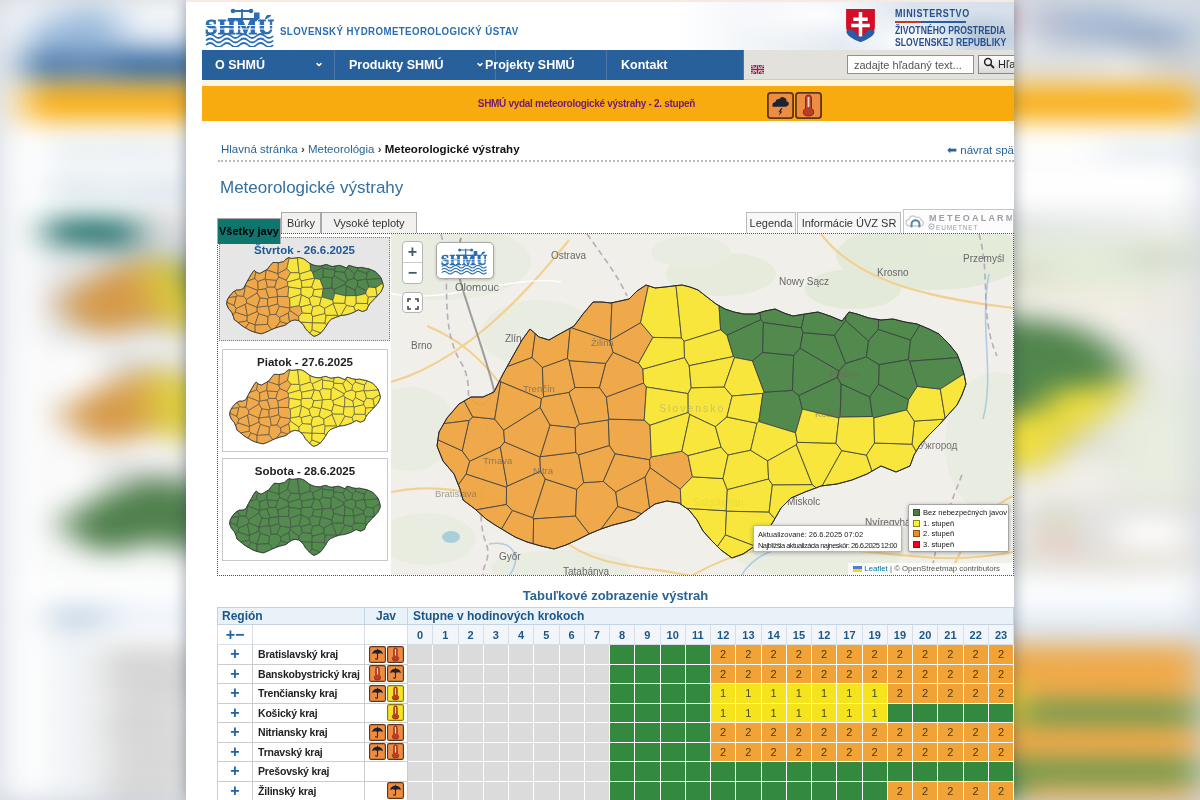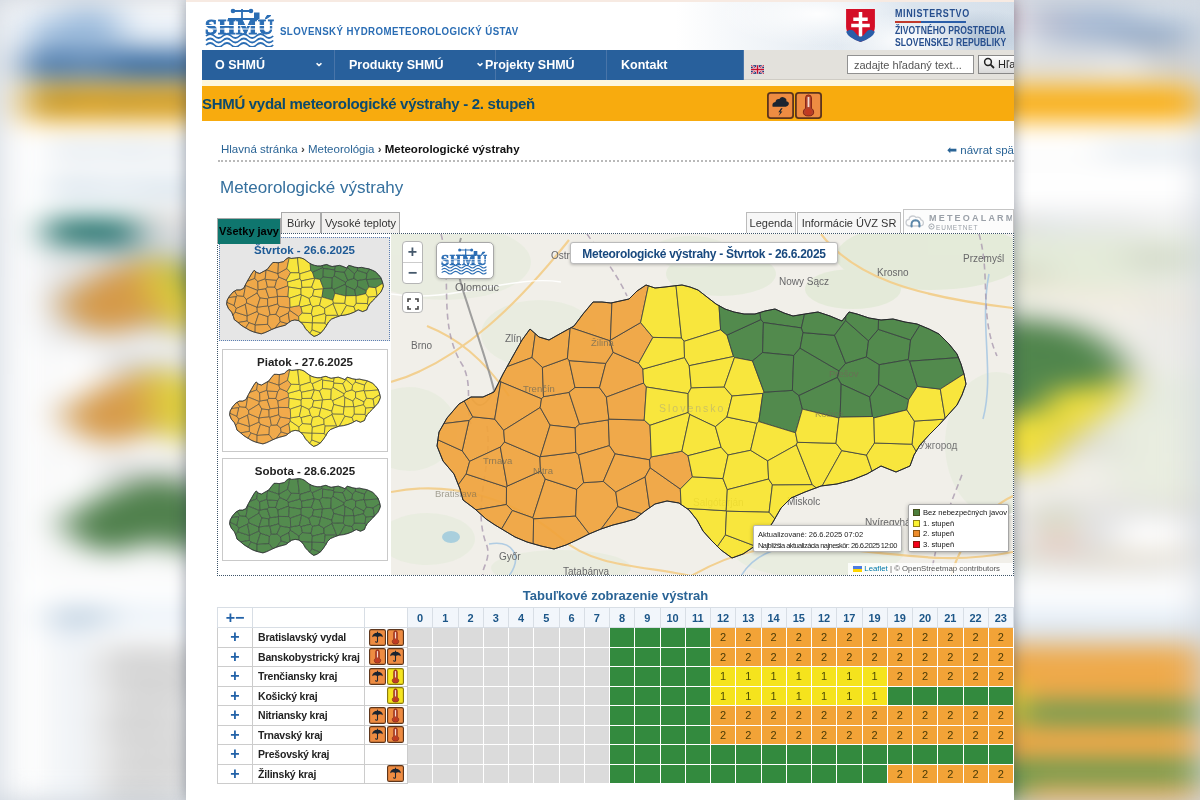--- a/index.html
+++ b/index.html
@@ -24,21 +24,21 @@
 .m2{font-size:11px;letter-spacing:.1px;line-height:11.5px;white-space:nowrap}
 .nav{position:absolute;left:16px;top:50px;width:812px;height:30px;background:#28609c}
 .navgray{position:absolute;left:542px;top:0;width:270px;height:30px;background:#e3e1dc;border-bottom:1px solid #cfccc5}
 .ni{position:absolute;top:0;height:30px;line-height:30px;color:#fff;font-weight:bold;font-size:12.5px;padding-left:13px;border-right:1px solid #4975a9}
 .car{position:absolute;right:10px;top:-3px;font-size:12px;color:#fff}
 .flag{position:absolute;left:549px;top:10px}
 .srch{position:absolute;left:645px;top:5px;width:127px;height:19px;border:1px solid #919191;font-size:11px;color:#555;padding-left:6px;font-family:"Liberation Sans",sans-serif}
 .sbtn{position:absolute;left:776px;top:5px;width:64px;height:19px;line-height:17px;border:1px solid #888;background:linear-gradient(#fefefe,#d9d9d9);font-size:11px;color:#222;padding-left:4px;white-space:nowrap}
 .strip{position:absolute;left:16px;top:80px;width:812px;height:6px;background:#fdf6dd}
 .banner{position:absolute;left:16px;top:86px;width:812px;height:35px;background:#f8ab0e}
-.btxt{position:absolute;left:0;top:0;width:769px;line-height:35px;font-size:15px;font-weight:bold;color:#0c4a6e;letter-spacing:-0.3px;white-space:nowrap}
+.btxt{position:absolute;left:0;top:0;width:769px;text-align:center;line-height:35px;font-size:10px;font-weight:bold;color:#701a75;letter-spacing:-0.3px;white-space:nowrap}
 .bicon{position:absolute;top:6px}
 .bi1{left:565px}.bi2{left:593px}
 .bc{position:absolute;left:35px;top:143px;width:793px;font-size:11.5px;color:#333}
 .bc a{color:#2a6496}
 .bc b{color:#111}
 .sep{color:#444;font-weight:bold}
 .back{position:absolute;left:726px;top:0;width:110px;color:#2a6496;white-space:nowrap}
 .arr{color:#2a6496;font-size:12px}
 .dots{position:absolute;left:32px;top:160px;width:796px;height:0;border-top:2px dotted #b9b9b9}
 .h1t{position:absolute;left:34px;top:178px;font-size:17px;color:#35709e;white-space:nowrap}
@@ -1122,21 +1122,21 @@
           </svg></span>
   </div>
   <div class="bc">
     <a>Hlavná stránka</a><span class="sep"> › </span><a>Meteorológia</a><span class="sep"> › </span><b>Meteorologické výstrahy</b>
     <span class="back"><span class="arr">⬅</span> návrat späť</span>
   </div>
   <div class="dots"></div>
   <div class="h1t">Meteorologické výstrahy</div>
   <div class="tab on" style="left:31px;width:64px">Všetky javy</div>
   <div class="tab" style="left:95px;width:40px">Búrky</div>
-  <div class="tab" style="left:135px;width:79px">Vysoké teploty</div>
+  <div class="tab" style="left:135px;width:96px">Vysoké teploty</div>
   <div class="tab rbtn" style="left:560px;width:50px">Legenda</div>
   <div class="tab rbtn" style="left:611px;width:104px">Informácie ÚVZ SR</div>
   <div class="malarm"><svg width="108" height="24" viewBox="0 0 108 24">
 <path d="M6,16 q-4,0 -4,-3.4 q0,-3 3,-3.2 q0.4,-3.4 4,-3.4 q2,0 3,1.4 q4,-1 5,2.4 q2.4,0.4 2.4,3 q0,3.2 -3.6,3.2z" fill="none" stroke="#c9ccd1" stroke-width="1.3"></path>
 <path d="M7.5,16 q-0.6,-5.5 4,-5.8 q4.6,0.3 4,5.8" fill="none" stroke="#5b86a8" stroke-width="2"></path>
 <circle cx="7.6" cy="16.4" r="1.1" fill="#5b86a8"></circle>
           <circle cx="15.4" cy="16.4" r="1.1" fill="#5b86a8"></circle>
 <text x="25" y="11" font-family="Liberation Sans" font-size="9" font-weight="bold" letter-spacing="2.2" fill="#9aa0a8">METEOALARM</text>
 <circle cx="27.5" cy="16.5" r="2.6" fill="none" stroke="#9aa0a8" stroke-width="0.9"></circle>
 <path d="M26.6,15.4 l2,1.1 -2,1.1z" fill="#9aa0a8"></path>
@@ -1622,21 +1622,20 @@
  <g stroke="#fff" stroke-width="1.1">
   <path d="M0,20.5 h70 M0,24 h70" fill="none"></path>
  </g>
  <g stroke="#2a6db4" stroke-width="1.7" fill="none">
   <path d="M1,31 q4.2,-4 8.4,0 q4.2,4 8.4,0 q4.2,-4 8.4,0 q4.2,4 8.4,0 q4.2,-4 8.4,0 q4.2,4 8.4,0 q4.2,-4 8.4,0 q4.2,4 8.4,0"></path>
   <path d="M1,35.5 q4.2,-4 8.4,0 q4.2,4 8.4,0 q4.2,-4 8.4,0 q4.2,4 8.4,0 q4.2,-4 8.4,0 q4.2,4 8.4,0 q4.2,-4 8.4,0 q4.2,4 8.4,0"></path>
   <path d="M1,40 q4.2,-4 8.4,0 q4.2,4 8.4,0 q4.2,-4 8.4,0 q4.2,4 8.4,0 q4.2,-4 8.4,0 q4.2,4 8.4,0 q4.2,-4 8.4,0 q4.2,4 8.4,0"></path>
  </g>
 </g>
             </svg></div>
-      <div class="mtitle">Meteorologické výstrahy - Štvrtok - 26.6.2025</div>
       <div class="legend">
         <div><span class="sw" style="background:#4c7f3c"></span>Bez nebezpečných javov</div>
         <div><span class="sw" style="background:#fbf332"></span>1. stupeň</div>
         <div><span class="sw" style="background:#ee8d2c"></span>2. stupeň</div>
         <div><span class="sw" style="background:#f3001a"></span>3. stupeň</div>
       </div>
       <div class="infobox">Aktualizované: 26.6.2025 07:02<br><span class="i2">Najbližšia aktualizácia najneskôr: 26.6.2025 12:00</span></div>
       <div class="attrib"><svg width="9" height="6" viewBox="0 0 9 6" style="vertical-align:-1px">
               <rect width="9" height="3" fill="#4c7be1"></rect>
               <rect y="3" width="9" height="3" fill="#ffd500"></rect>
@@ -1669,20 +1668,25 @@
             <col style="width:25.25px">
             <col style="width:25.25px">
             <col style="width:25.25px">
             <col style="width:25.25px">
             <col style="width:25.25px">
             <col style="width:25.25px">
             <col style="width:25.25px">
             <col style="width:25.25px">
           </colgroup>
           <tbody>
+            <tr class="h1">
+              <td colspan="2" class="tl">Región</td>
+              <td class="tc">Jav</td>
+              <td colspan="24" class="tl2">Stupne v hodinových krokoch</td>
+            </tr>
             <tr class="h2">
               <td class="pm"><span class="plus">+</span><span class="minus">−</span></td>
               <td></td>
               <td></td>
               <td class="hn">0</td>
               <td class="hn">1</td>
               <td class="hn">2</td>
               <td class="hn">3</td>
               <td class="hn">4</td>
               <td class="hn">5</td>
@@ -1700,21 +1704,21 @@
               <td class="hn">17</td>
               <td class="hn">19</td>
               <td class="hn">19</td>
               <td class="hn">20</td>
               <td class="hn">21</td>
               <td class="hn">22</td>
               <td class="hn">23</td>
             </tr>
             <tr class="dr">
               <td class="pc"><span class="plus">+</span></td>
-              <td class="rn">Bratislavský vydal</td>
+              <td class="rn">Bratislavský kraj</td>
               <td class="jv"><svg width="17" height="17" viewBox="0 0 24 24">
                   <rect x="0.8" y="0.8" width="22.4" height="22.4" rx="2.5" fill="#ee8c42" stroke="#5d351b" stroke-width="1.6"></rect>
 <path d="M12,5.2 q7,0 7.6,6.4 q-3.8,-2.4 -7.6,0 q-3.8,-2.4 -7.6,0 Q5,5.2 12,5.2z" fill="#1b2430"></path>
 <path d="M12,10 v7.2 q0,1.6 -1.4,1.6 q-1.3,0 -1.3,-1.4" stroke="#1b2430" stroke-width="1.5" fill="none"></path>
 <rect x="11.3" y="3.8" width="1.4" height="3" fill="#1b2430"></rect>
                 </svg><svg width="17" height="17" viewBox="0 0 24 24">
                   <rect x="0.8" y="0.8" width="22.4" height="22.4" rx="2.5" fill="#ee8c42" stroke="#5d351b" stroke-width="1.6"></rect>
 <path d="M12,2.6 q2.6,0 2.6,2.6 v9.2 q2,1.3 2,3.5 q0,3.4 -4.6,3.4 q-4.6,0 -4.6,-3.4 q0,-2.2 2,-3.5 v-9.2 q0,-2.6 2.6,-2.6z" fill="#b3442c" stroke="#7a1d12" stroke-width="0.8"></path>
 <rect x="11.2" y="4.4" width="1.6" height="9" fill="#f3d9cf"></rect>
 <circle cx="12" cy="17.6" r="2.8" fill="#c23a20"></circle>

